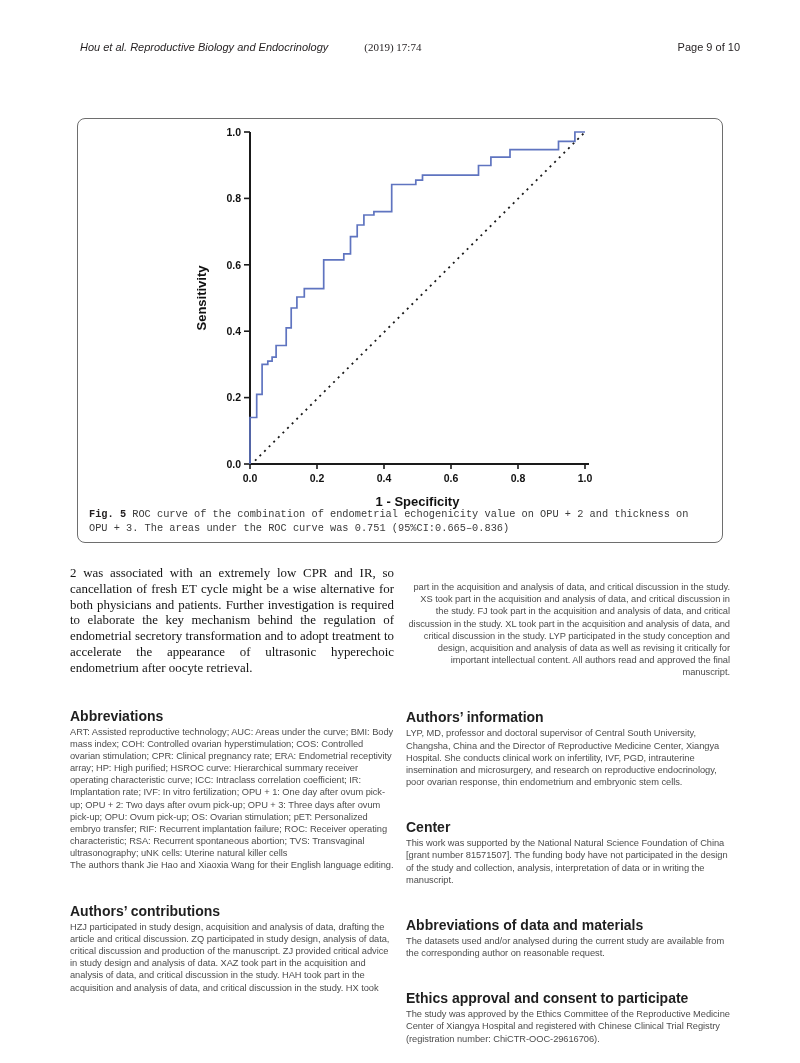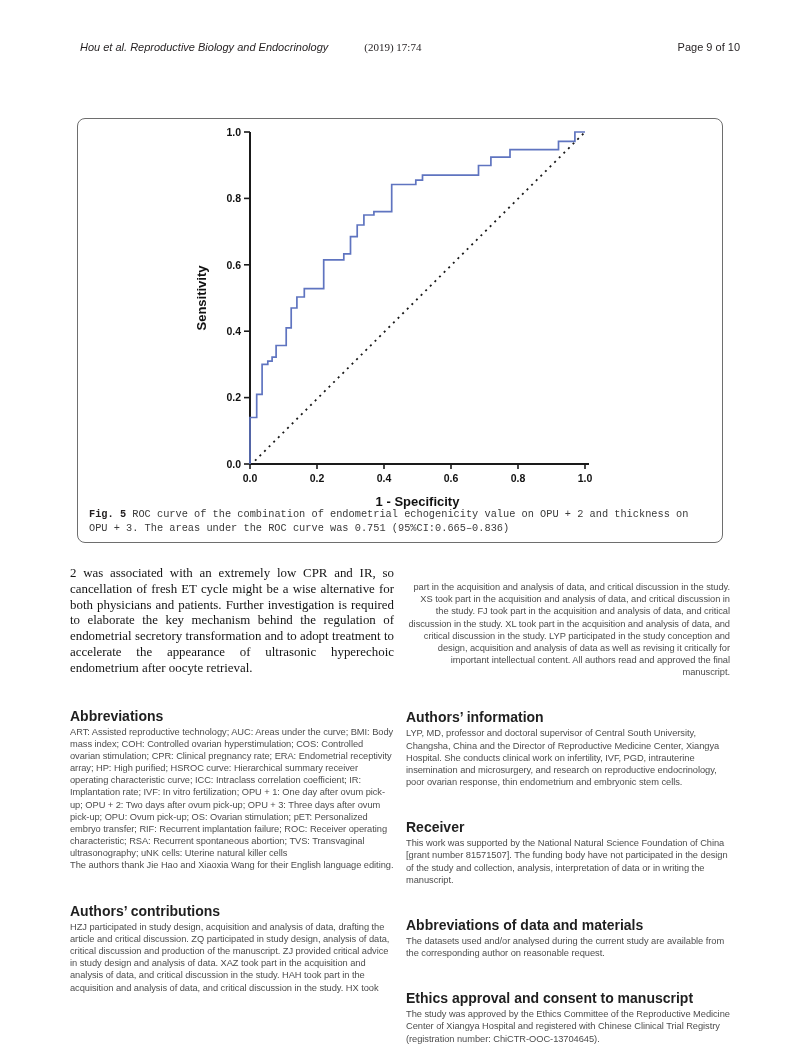--- a/index.html
+++ b/index.html
@@ -123,32 +123,32 @@
 
     <div class="col">
       <div class="sec-body first">part in the acquisition and analysis of data, and critical discussion in the study. XS took part in the acquisition and analysis of data, and critical discussion in the study. FJ took part in the acquisition and analysis of data, and critical discussion in the study. XL took part in the acquisition and analysis of data, and critical discussion in the study. LYP participated in the study conception and design, acquisition and analysis of data as well as revising it critically for important intellectual content. All authors read and approved the final manuscript.</div>
 
       <div>
         <div class="sec-head">Authors’ information</div>
         <div class="sec-body">LYP, MD, professor and doctoral supervisor of Central South University, Changsha, China and the Director of Reproductive Medicine Center, Xiangya Hospital. She conducts clinical work on infertility, IVF, PGD, intrauterine insemination and microsurgery, and research on reproductive endocrinology, poor ovarian response, thin endometrium and embryonic stem cells.</div>
       </div>
 
       <div>
-        <div class="sec-head">Receiver</div>
+        <div class="sec-head">Center</div>
         <div class="sec-body">This work was supported by the National Natural Science Foundation of China [grant number 81571507]. The funding body have not participated in the design of the study and collection, analysis, interpretation of data or in writing the manuscript.</div>
       </div>
 
       <div>
         <div class="sec-head">Abbreviations of data and materials</div>
         <div class="sec-body">The datasets used and/or analysed during the current study are available from the corresponding author on reasonable request.</div>
       </div>
 
       <div>
-        <div class="sec-head">Ethics approval and consent to manuscript</div>
-        <div class="sec-body">The study was approved by the Ethics Committee of the Reproductive Medicine Center of Xiangya Hospital and registered with Chinese Clinical Trial Registry (registration number: ChiCTR-OOC-13704645).</div>
+        <div class="sec-head">Ethics approval and consent to participate</div>
+        <div class="sec-body">The study was approved by the Ethics Committee of the Reproductive Medicine Center of Xiangya Hospital and registered with Chinese Clinical Trial Registry (registration number: ChiCTR-OOC-29616706).</div>
       </div>
 
       <div>
         <div class="sec-head">Hospital for publication</div>
         <div class="sec-body">Center informed consent for publication was obtained from the patients.</div>
       </div>
     </div>
 
   </div>
 </div>

